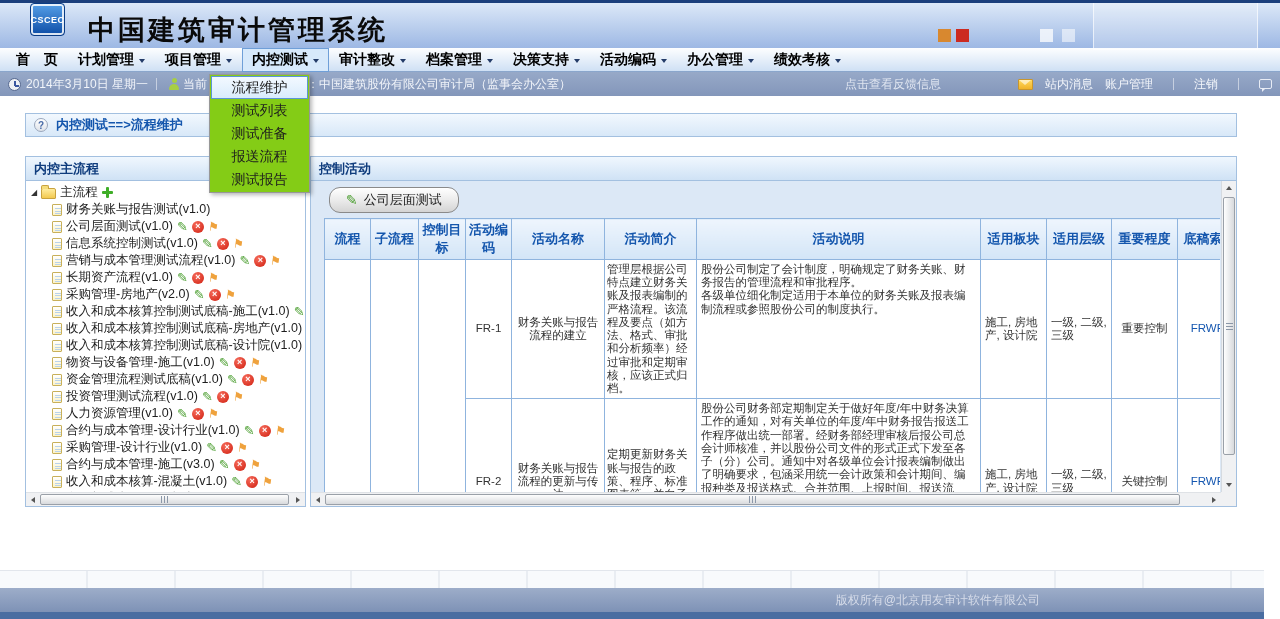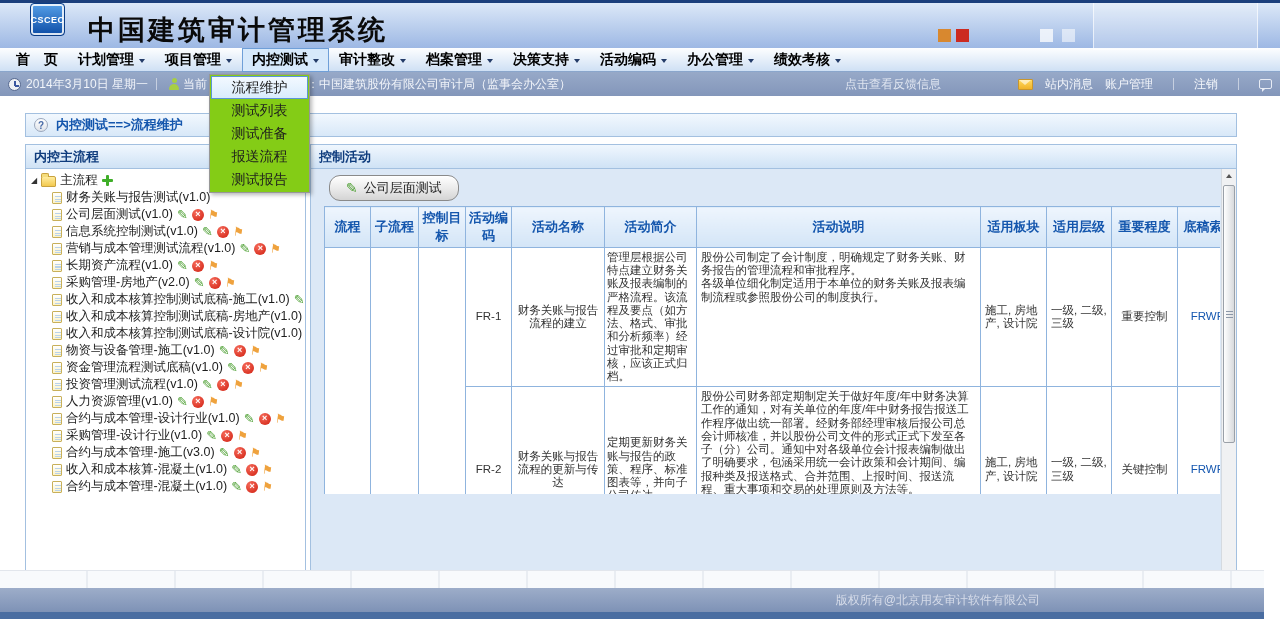--- a/index.html
+++ b/index.html
@@ -50,21 +50,21 @@
 
   
   .content { padding:17px 43px 0 25px; background:#fff; }
   .breadcrumb { height:24px; border:1px solid #a3c0e0; background:linear-gradient(#f2f8fe,#d8e8f8);
                 display:flex; align-items:center; gap:8px; padding:0 8px; }
   .q-icon { width:14px; height:14px; border-radius:50%; background:linear-gradient(#fff,#dfe3ea); border:1px solid #9aa7bd;
             color:#4a6ca8; font-size:10px; font-weight:bold; display:flex; align-items:center; justify-content:center; flex:none; }
   .crumb-text { color:#1456ad; font-size:13px; font-weight:bold; }
 
   .panels { display:flex; gap:4px; margin-top:7px; }
-  .panel { border:1px solid #a3c0e0; height:464px; position:relative; background:#fdba74; }
+  .panel { border:1px solid #a3c0e0; height:351px; position:relative; background:#fdba74;margin-top:12px; }
   .panel-hd { height:24px; background:linear-gradient(#f0f7fe,#cfe2f5); border-bottom:1px solid #a3c0e0;
               display:flex; align-items:center; padding-left:8px; font-size:13px; font-weight:bold; color:#0f3c7d; }
   .panel.left { width:281px; flex:none; }
   .panel.right { flex:1; }
 
   
   .lp-body { position:absolute; top:24px; left:0; right:0; bottom:14px; overflow:hidden; background:#fff; padding-top:3px; }
   .tree-row { display:flex; align-items:center; height:17px; gap:4px; padding-left:26px; white-space:nowrap; overflow:hidden; cursor:pointer; }
   .tree-root { padding-left:5px; }
   .expander { font-size:8px; color:#333; line-height:1; flex:none; }

